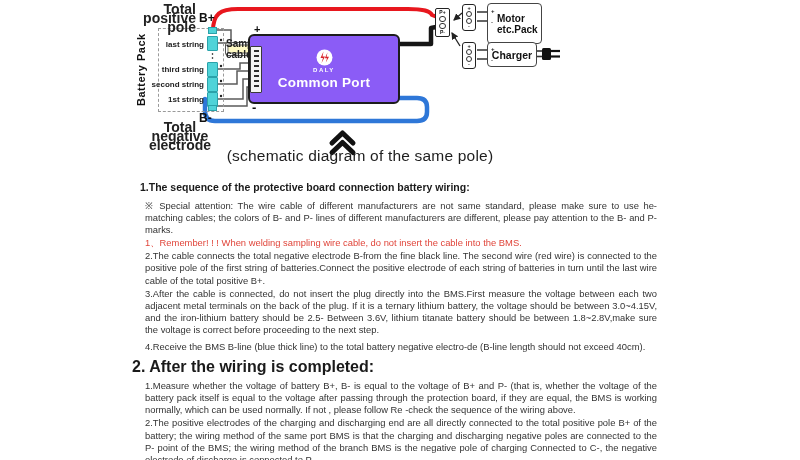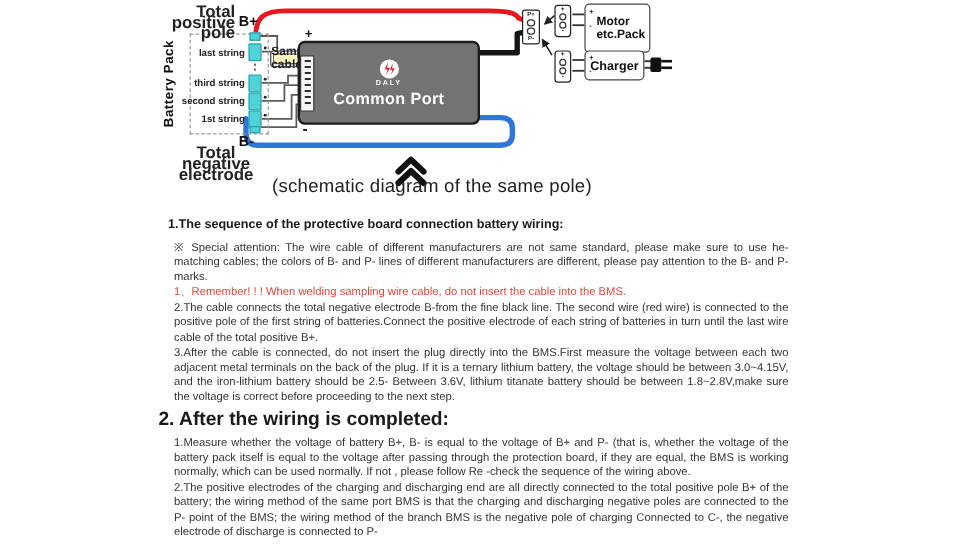--- a/index.html
+++ b/index.html
@@ -39,21 +39,21 @@
   .cell-2 { top: 62px; height: 15px; }
   .cell-3 { top: 77px; height: 15px; }
   .cell-4 { top: 92px; height: 15px; }
   .term-top { left: 208px; top: 27px; width: 9px; height: 7px; background: #4fd3d8; border: 1px solid #2aa2aa; }
   .term-bot { left: 208px; top: 105px; width: 9px; height: 6px; background: #4fd3d8; border: 1px solid #2aa2aa; }
 
   .string-label { left: 138px; width: 66px; text-align: right; font-size: 8px; font-weight: bold; color: #222; }
   .sl-1 { top: 40px; } .sl-2 { top: 65px; } .sl-3 { top: 80px; } .sl-4 { top: 95px; }
 
   .bms-board { left: 248px; top: 34px; width: 152px; height: 70px;
-    background: #737373; border: 2px solid #1c1c1c; border-radius: 6px;
+    background: #8b5cf6; border: 2px solid #1c1c1c; border-radius: 6px;
     display: flex; flex-direction: column; align-items: center; justify-content: center; }
   .daly-brand { color: #fff; font-size: 6px; font-weight: bold; letter-spacing: 1.5px; margin-top: 1px; }
   .board-title { color: #fff; font-size: 13.5px; font-weight: bold; margin-top: 2px; letter-spacing: 0.3px; }
   .board-connector { left: 250px; top: 46px; width: 12px; height: 47px;
     background: #f4f4f4; border: 1px solid #3a3a3a; border-radius: 1px;
     display: flex; align-items: center; justify-content: center; }
   .connector-pins { width: 5px; height: 39px;
     background: repeating-linear-gradient(180deg, #2c2c2c 0 2px, transparent 2px 5px); }
   .plus-mark  { left: 254px; top: 23px; font-size: 11px; font-weight: bold; color: #111; }
   .minus-mark { left: 252px; top: 100px; font-size: 13px; font-weight: bold; color: #111; }
@@ -240,17 +240,18 @@
 
   <div class="abs caption">(schematic diagram of the same pole)</div>
 </div>
 
 <div class="content">
   <h3 class="sec1">1.The sequence of the protective board connection battery wiring:</h3>
   <p>※  Special attention: The wire cable of different manufacturers are not same standard, please make sure to use he-matching cables;  the colors of B- and P- lines of different manufacturers are different, please pay attention to the B- and P- marks.</p>
   <p class="warning">1、Remember! ! ! When welding sampling wire cable, do not insert the cable into the BMS.</p>
   <p>2.The cable connects the total negative electrode B-from the fine black line. The second wire (red wire) is connected to the positive pole of the first string of batteries.Connect the positive electrode of each string of batteries in turn until the last wire cable of the total positive B+.</p>
   <p>3.After the cable is connected, do not insert the plug directly into the BMS.First measure the voltage between each two adjacent metal terminals on the back of the plug. If it is a ternary lithium battery, the voltage should be between 3.0~4.15V, and the iron-lithium battery should be 2.5- Between 3.6V, lithium titanate battery should be between 1.8~2.8V,make sure the voltage is correct before proceeding to the next step.</p>
+  <p class="gap-before gap-after">4.Receive the BMS B-line (blue thick line) to the total battery negative electro-de (B-line length should not exceed 40cm).</p>
   <h3 class="sec2">2. After the wiring is completed:</h3>
   <p>1.Measure whether the voltage of battery B+, B- is equal to the voltage of B+ and P- (that is, whether the voltage of the battery pack itself is equal to the voltage after passing through the protection board, if they are equal, the BMS is working normally, which can be used normally. If  not , please follow Re -check the sequence of the wiring above.</p>
   <p>2.The positive electrodes of the charging and discharging end are all directly connected to the total positive pole B+ of the battery; the wiring method of the same port BMS is that the charging and discharging negative poles are connected to the P- point of the BMS; the wiring method of the branch BMS is the negative pole of charging Connected to C-, the negative electrode of discharge is connected to P-</p>
 
 </div>
 
 </body></html>

